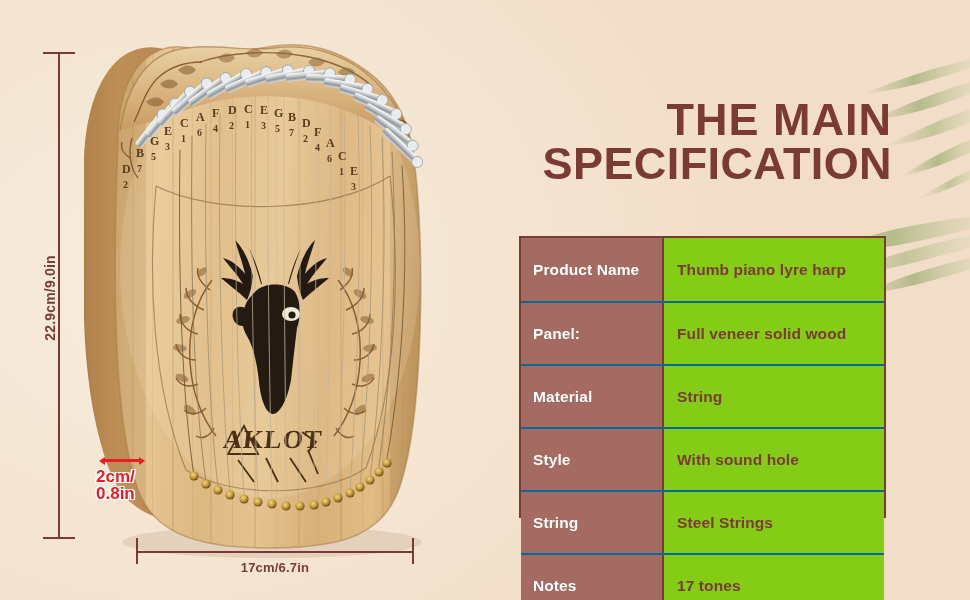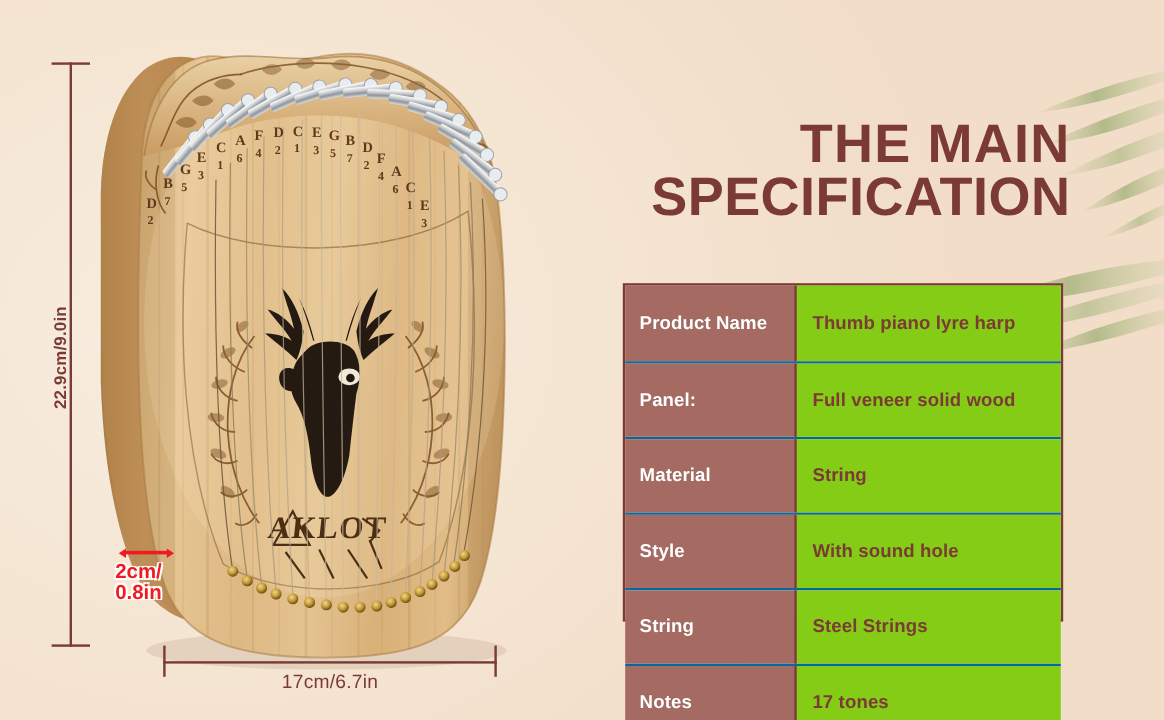--- a/index.html
+++ b/index.html
@@ -64,21 +64,21 @@
   .dim { position:absolute; background:#7b3b34; }
   .dim-v { width:2px; }
   .dim-h { height:2px; }
   .dim-label-v {
     position:absolute;
     color:#7b3b34; font-size:14px; font-weight:600;
     transform:rotate(-90deg); transform-origin:center center;
     white-space:nowrap; letter-spacing:.2px;
   }
   .dim-label-h {
-    position:absolute; color:#7b3b34; font-size:16px; font-weight:400;
+    position:absolute; color:#7b3b34; font-size:13px; font-weight:700;
     white-space:nowrap; letter-spacing:.2px;
   }
   .dim-red-label {
     position:absolute; color:#ee1b20; font-size:17px; font-weight:700;
     line-height:1.02; white-space:nowrap;
     text-shadow:
       -1.4px -1.4px 0 #fff, 1.4px -1.4px 0 #fff,
       -1.4px 1.4px 0 #fff, 1.4px 1.4px 0 #fff,
       0 0 2px #fff;
   }

